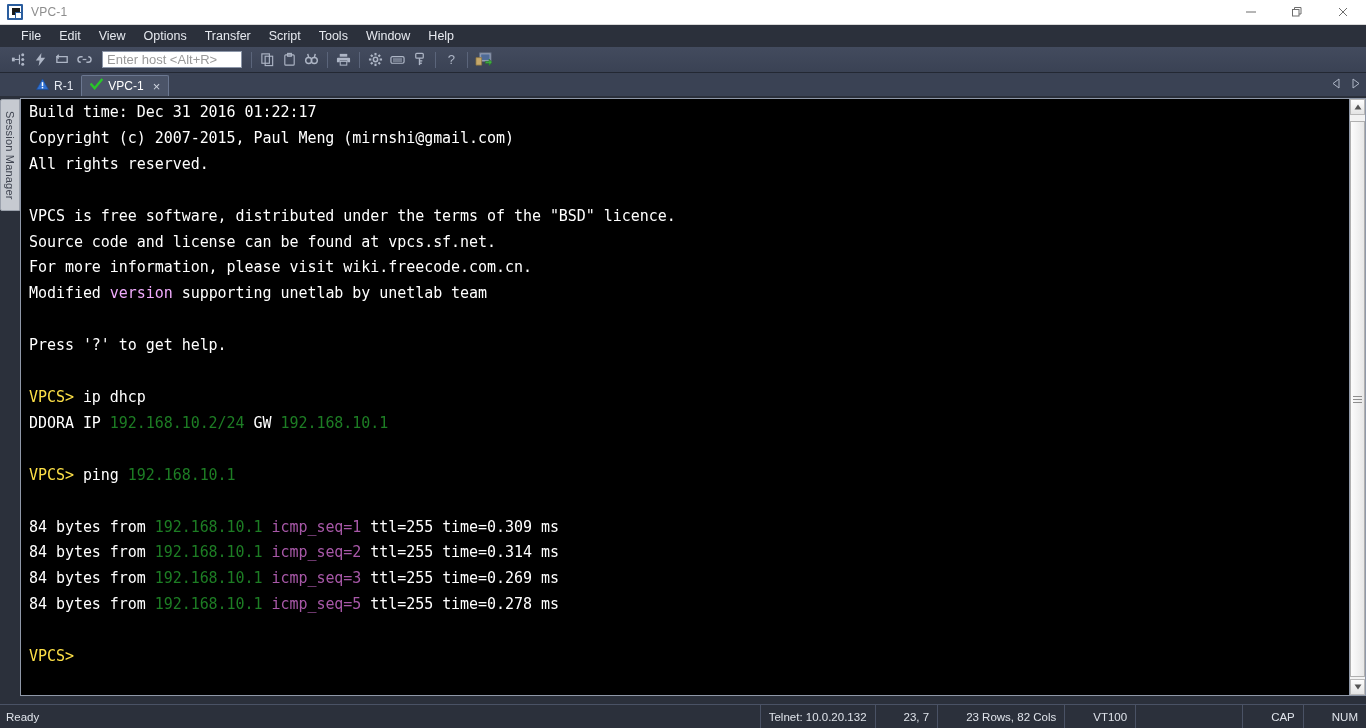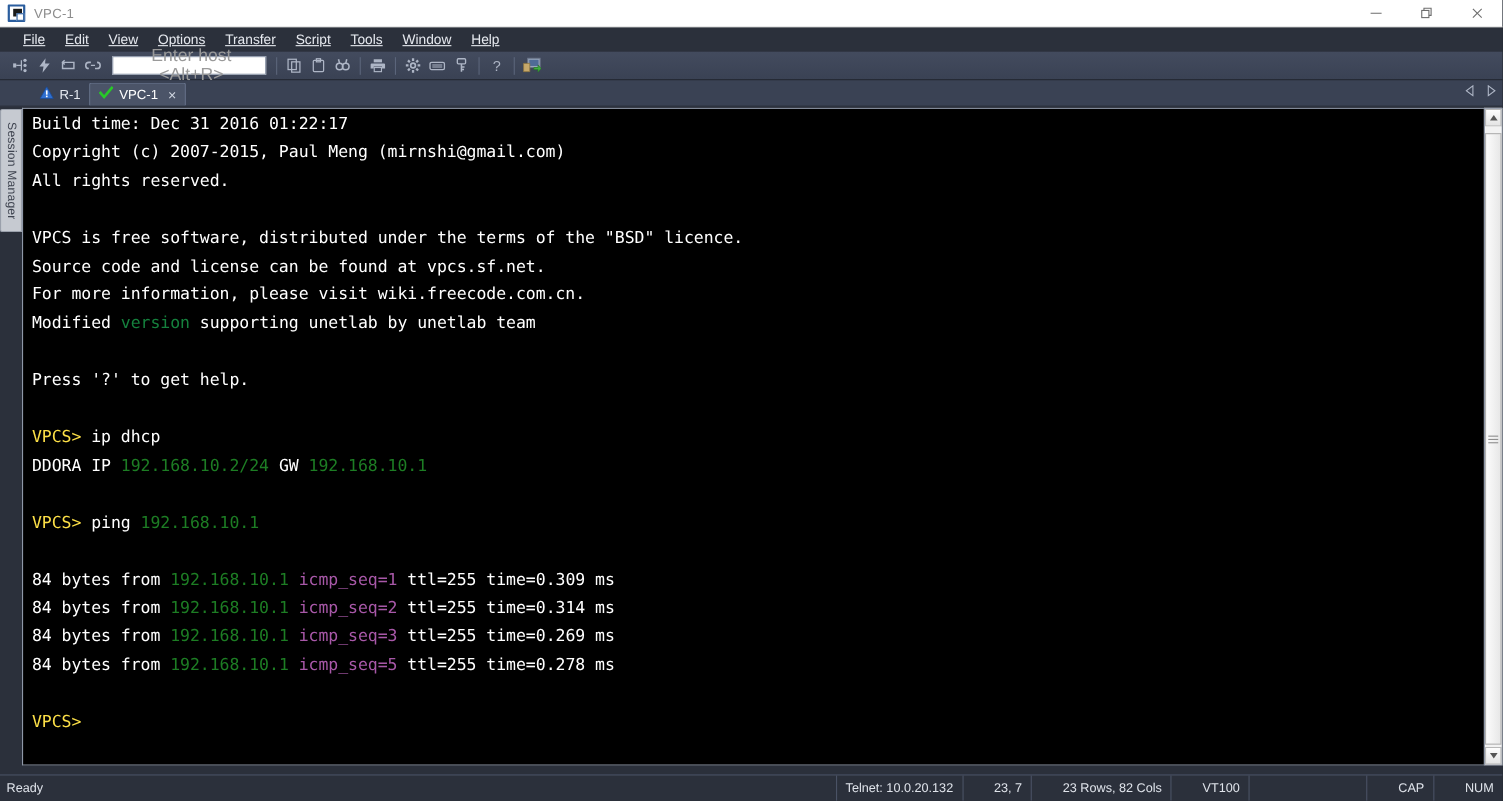--- a/index.html
+++ b/index.html
@@ -57,21 +57,20 @@
   .menubar {
     height: 22px; min-height: 22px;
     background: #2b303b;
     display: flex; align-items: center;
     padding-left: 12px;
   }
   .menu-item {
     font-size: 12.5px; color: #e6e9ef;
     padding: 2px 9px; cursor: default;
     white-space: nowrap;
-    text-decoration: underline;
   }
 
   
   .toolbar {
     height: 25px; min-height: 25px;
     background: linear-gradient(180deg,#434b5e 0%, #3a4254 100%);
     display: flex; align-items: center;
     padding-left: 8px; gap: 1px;
     border-bottom: 1px solid #232833;
   }
@@ -87,21 +86,21 @@
   }
   .hostbox {
     width: 140px; height: 17px;
     background: #ffffff;
     border: 1px solid #8c96a8;
     margin: 0 4px 0 6px;
     display: flex; align-items: center;
     padding-left: 4px;
     box-sizing: border-box;
   }
-  .hostbox span { font-size: 16px; color: #9a9a9a; text-align: center; }
+  .hostbox span { font-size: 13px; color: #9a9a9a; }
   .tbi-color {
     width: 21px; height: 21px; position: relative;
     display:flex; align-items:center; justify-content:center;
   }
 
   
   .tabbar {
     height: 23px; min-height: 23px;
     background: #3a4254;
     display: flex; align-items: flex-end;
@@ -180,21 +179,21 @@
     font-family: "DejaVu Sans Mono", monospace;
     font-size: 15px;
     line-height: 25.9px;
     color: #ffffff;
     white-space: pre;
     letter-spacing: -0.05px;
   }
   .c-prompt { color: #fde047; }
   .c-green  { color: #1d7d24; }
   .c-magenta{ color: #a858a8; }
-  .c-red    { color: #15803d; }
+  .c-red    { color: #f0abfc; }
 
   
   .vscroll {
     width: 17px; min-width: 17px;
     background: #f0f0f0;
     border: 1px solid #8f98a8;
     box-sizing: border-box;
     display: flex; flex-direction: column;
   }
   .sc-btn {

